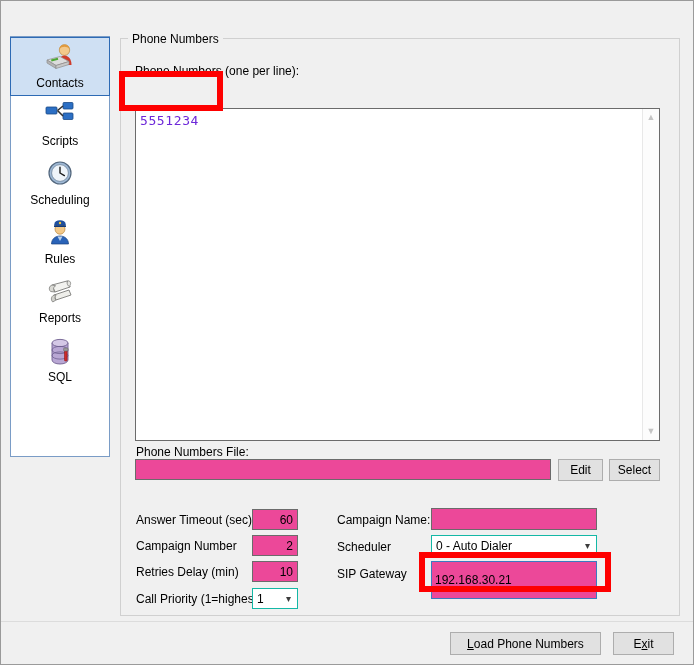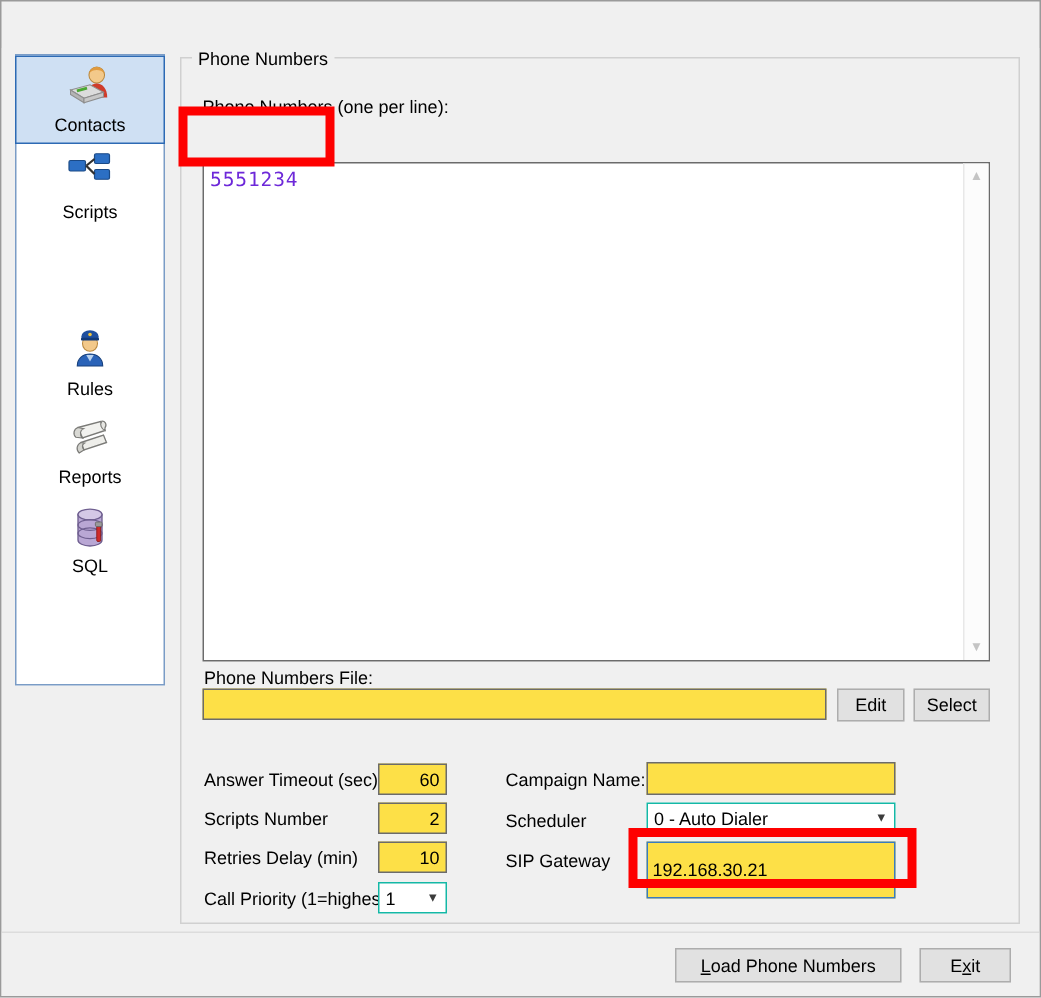--- a/index.html
+++ b/index.html
@@ -204,21 +204,21 @@
     color: #c4c4c4;
     font-size: 9px;
     line-height: 1;
   }
   .sb-up { top: 0; }
   .sb-down { bottom: 0; }
 
   
   .textinput {
     position: absolute;
-    background: #fde047;
+    background: #ec4899;
     border: 1px solid #6b6b6b;
     box-sizing: border-box;
     font-family: "Liberation Sans", sans-serif;
     font-size: 12px;
     color: #000;
     padding: 0 3px;
     outline: none;
     line-height: 19px;
   }
   .textinput.focused {
@@ -326,20 +326,28 @@
       <div class="nav-item" style="top:59px;">
         <svg class="nav-icon" viewBox="0 0 34 34">
           <rect x="3" y="8" width="11" height="7" rx="1" fill="#2c6fc4" stroke="#1b4a86" stroke-width="0.8"></rect>
           <rect x="20" y="3.5" width="10" height="6.5" rx="1" fill="#2c6fc4" stroke="#1b4a86" stroke-width="0.8"></rect>
           <rect x="20" y="14" width="10" height="6.5" rx="1" fill="#2c6fc4" stroke="#1b4a86" stroke-width="0.8"></rect>
           <path d="M14.5 11.5 L20 7 M14.5 11.5 L20 17" stroke="#303030" stroke-width="1.5" fill="none"></path>
         </svg>
         <span class="nav-label">Scripts</span>
       </div>
 
+      <div class="nav-item" style="top:118px;">
+        <svg class="nav-icon" viewBox="0 0 34 34">
+          <circle cx="17" cy="15" r="11" fill="#9fb9d6" stroke="#53677d" stroke-width="1.2"></circle>
+          <circle cx="17" cy="15" r="8.4" fill="#eef4fa" stroke="#6b8199" stroke-width="0.8"></circle>
+          <path d="M17 15 L17 9.2 M17 15 L21.4 17.6" stroke="#1a1a1a" stroke-width="1.4" fill="none" stroke-linecap="round"></path>
+        </svg>
+        <span class="nav-label">Scheduling</span>
+      </div>
 
       <div class="nav-item" style="top:177px;">
         <svg class="nav-icon" viewBox="0 0 34 34">
           <ellipse cx="17" cy="12" rx="5" ry="5.2" fill="#f3c98a" stroke="#b9883f" stroke-width="0.7"></ellipse>
           <path d="M11.3 8.6 h11.4 l0 -1.4 a5.7 4 0 0 0 -11.4 0 z" fill="#1f4f9e"></path>
           <rect x="11" y="8.2" width="12" height="1.8" rx="0.6" fill="#123a79"></rect>
           <circle cx="17" cy="6" r="1.2" fill="#f2c53a"></circle>
           <path d="M8.5 27 c0-5 3.8-8 8.5-8 s8.5 3 8.5 8 z" fill="#2a63b8" stroke="#17407c" stroke-width="0.7"></path>
           <path d="M14.5 19.6 L17 24 L19.5 19.6 z" fill="#b9d2ef"></path>
         </svg>
@@ -385,21 +393,21 @@
     </div>
 
     <div class="field-label" style="left:135px; top:413px;">Phone Numbers File:</div>
     <input class="textinput" type="text" style="left: 134px; top: 427px; width: 416px; height: 21px;" value="">
     <button class="btn" style="left:557px; top:427px; width:45px; height:22px;">Edit</button>
     <button class="btn" style="left:608px; top:427px; width:51px; height:22px;">Select</button>
 
     <div class="field-label" style="left:135px; top:481px;">Answer Timeout (sec)</div>
     <input class="textinput num-input" type="text" style="left: 251px; top: 477px; width: 46px; height: 21px;" value="60">
 
-    <div class="field-label" style="left:135px; top:507px;">Scripts Number</div>
+    <div class="field-label" style="left:135px; top:507px;">Campaign Number</div>
     <input class="textinput num-input" type="text" style="left: 251px; top: 503px; width: 46px; height: 21px;" value="2">
 
     <div class="field-label" style="left:135px; top:533px;">Retries Delay (min)</div>
     <input class="textinput num-input" type="text" style="left: 251px; top: 529px; width: 46px; height: 21px;" value="10">
 
     <div class="field-label" style="left:135px; top:560px;">Call Priority (1=highest)</div>
     <div class="combo" style="left:251px; top:556px; width:46px; height:21px;">
       <span class="combo-text">1</span>
       <span class="combo-arrow">▾</span>
     </div>

